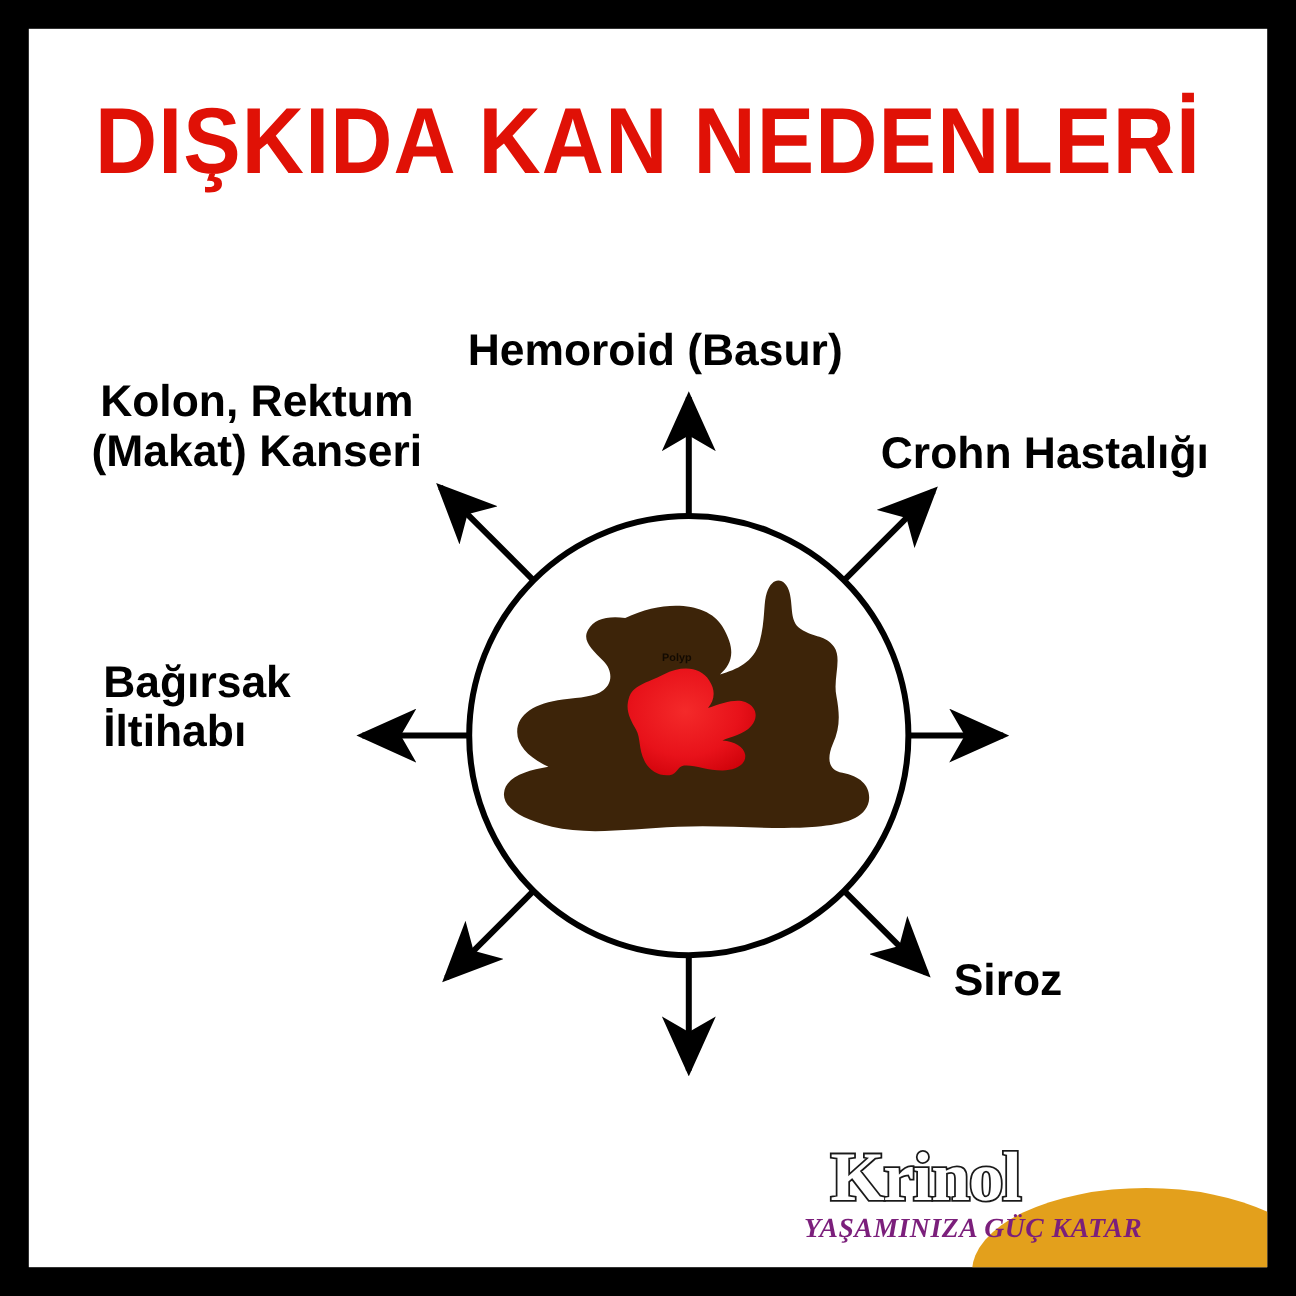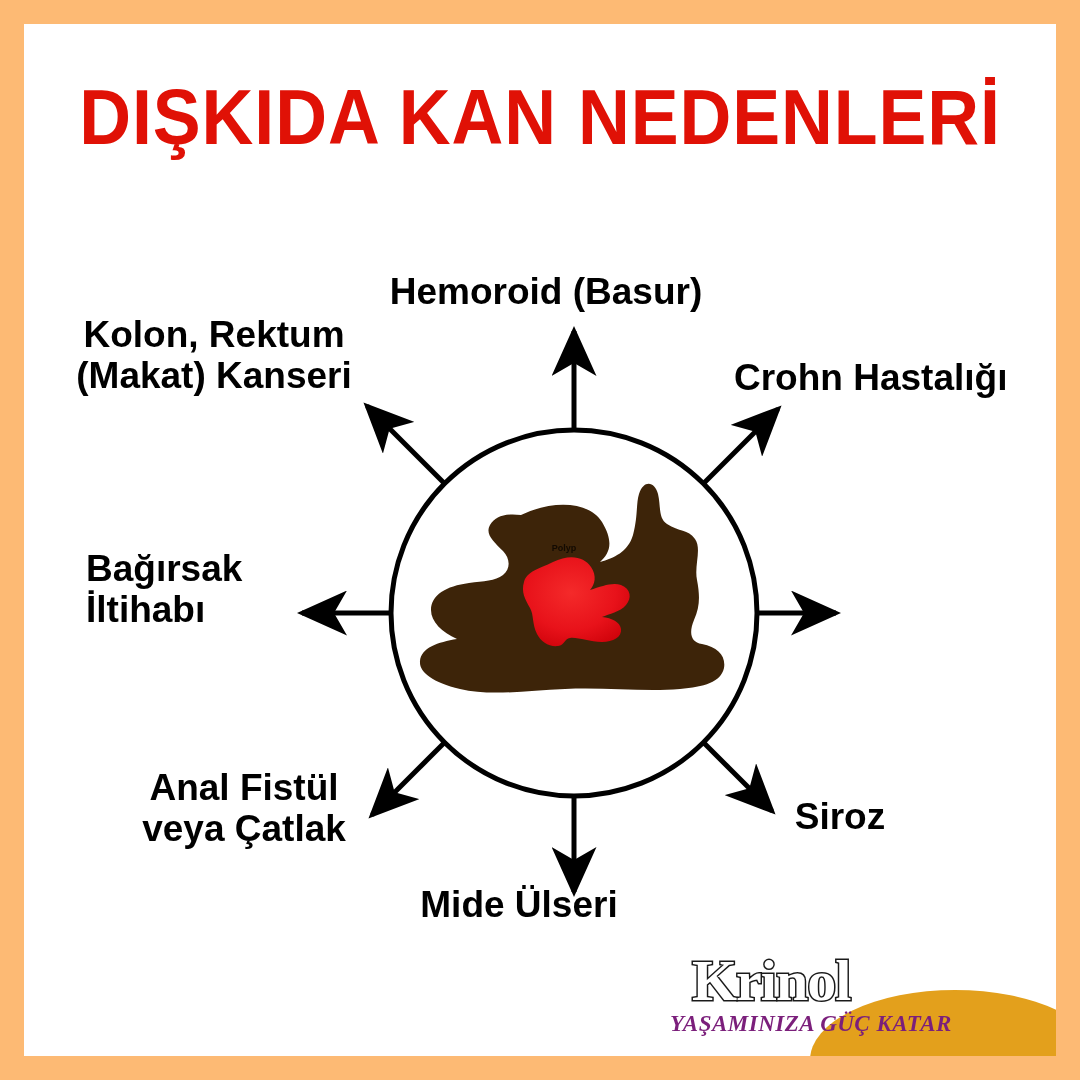--- a/index.html
+++ b/index.html
@@ -8,21 +8,21 @@
     padding: 0;
     background: #ffffff;
   }
   body {
     font-family: "Liberation Sans", sans-serif;
   }
   #poster {
     position: relative;
     width: 1080px;
     height: 1080px;
-    background: #fdba74;
+    background: #000000;
     overflow: hidden;
     box-sizing: border-box;
   }
   #canvas {
     position: absolute;
     left: 24px;
     top: 24px;
     width: 1032px;
     height: 1032px;
     background: #ffffff;
@@ -200,24 +200,21 @@
         </g>
       </svg>
 
       <div class="label lbl-top">Hemoroid (Basur)</div>
 
       <div class="label lbl-topright">Crohn Hastalığı</div>
 
 
       <div class="label lbl-botright">Siroz</div>
 
-      <div class="label lbl-bottom">Mide Ülseri</div>
-
-      <div class="label lbl-botleft">Anal Fistül
-veya Çatlak</div>
+
 
       <div class="label lbl-left">Bağırsak
 İltihabı</div>
 
       <div class="label lbl-topleft">Kolon, Rektum
 (Makat) Kanseri</div>
 
     </div>
 
     <div id="logo">

